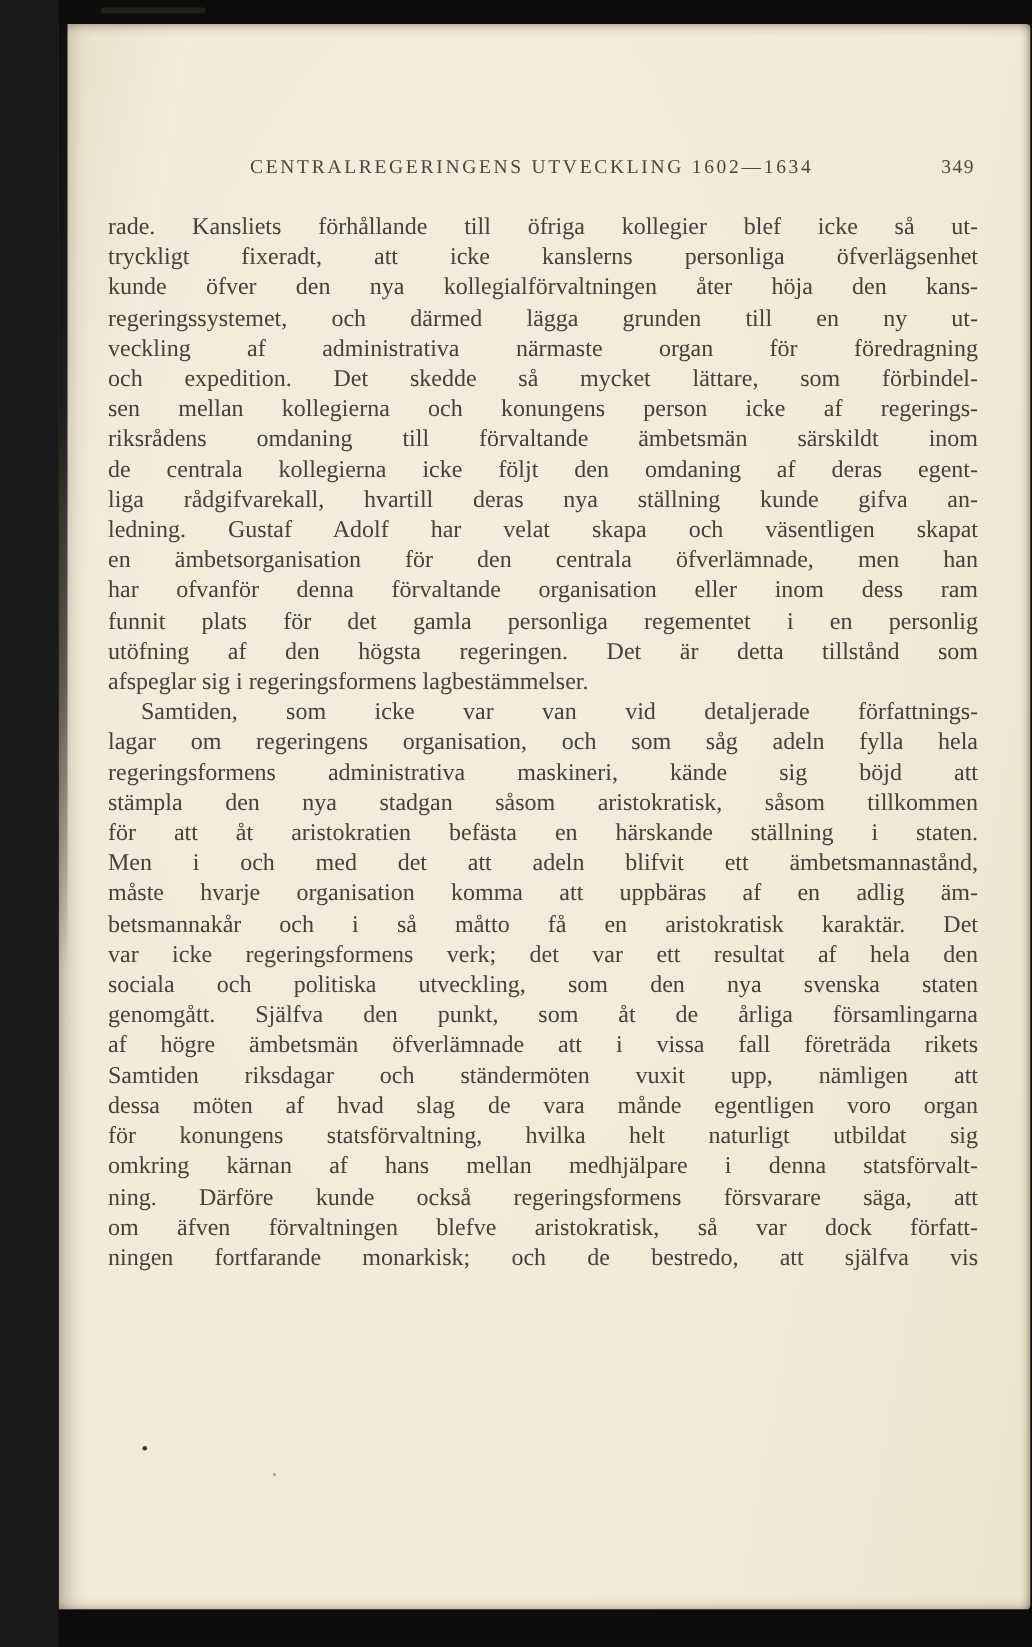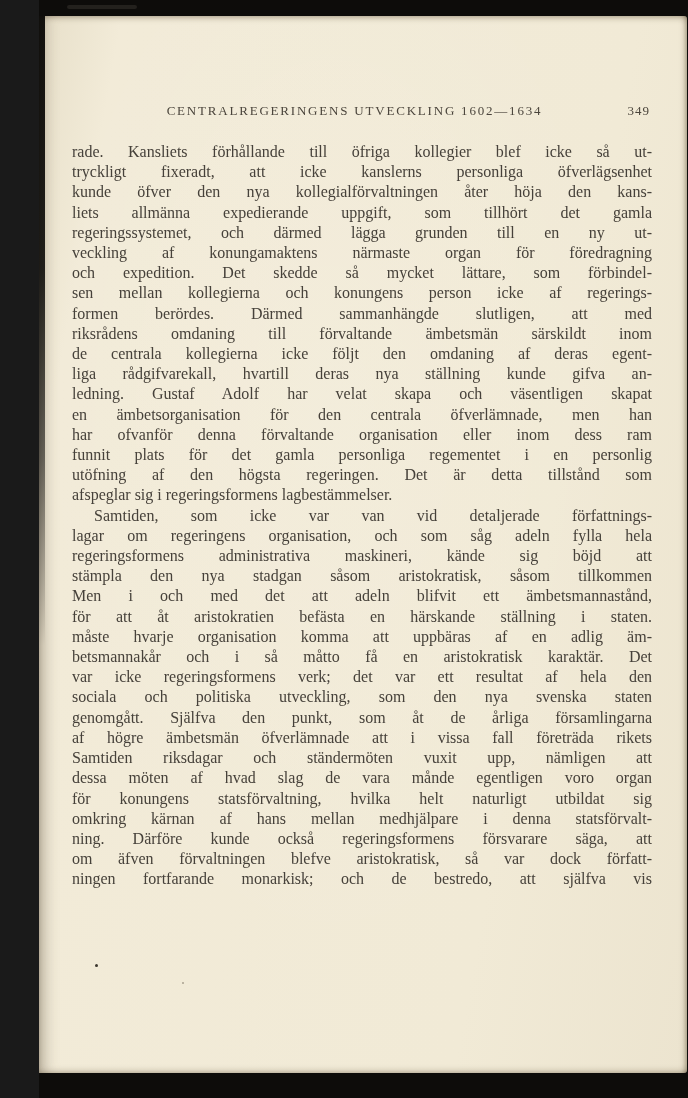--- a/index.html
+++ b/index.html
@@ -82,43 +82,41 @@
     <div class="running-head">
       <span class="head-title">CENTRALREGERINGENS UTVECKLING 1602—1634</span>
       <span class="page-num">349</span>
     </div>
 
     <div class="body-text">
         <div class="para">
           <div class="line">rade.  Kansliets förhållande till öfriga kollegier blef icke så ut-</div>
           <div class="line">tryckligt fixeradt, att icke kanslerns personliga öfverlägsenhet</div>
           <div class="line">kunde öfver den nya kollegialförvaltningen åter höja den kans-</div>
-          <div class="line">liets allmänna expedierande uppgift, som tillhört det gamla</div>
           <div class="line">regeringssystemet, och därmed lägga grunden till en ny ut-</div>
-          <div class="line">veckling af konungamaktens närmaste organ för föredragning</div>
+          <div class="line">veckling af administrativa närmaste organ för föredragning</div>
           <div class="line">och expedition.  Det skedde så mycket lättare, som förbindel-</div>
           <div class="line">sen mellan kollegierna och konungens person icke af regerings-</div>
-          <div class="line">formen berördes.  Därmed sammanhängde slutligen, att med</div>
           <div class="line">riksrådens omdaning till förvaltande ämbetsmän särskildt inom</div>
           <div class="line">de centrala kollegierna icke följt den omdaning af deras egent-</div>
           <div class="line">liga rådgifvarekall, hvartill deras nya ställning kunde gifva an-</div>
           <div class="line">ledning.  Gustaf Adolf har velat skapa och väsentligen skapat</div>
           <div class="line">en ämbetsorganisation för den centrala öfverlämnade, men han</div>
           <div class="line">har ofvanför denna förvaltande organisation eller inom dess ram</div>
           <div class="line">funnit plats för det gamla personliga regementet i en personlig</div>
           <div class="line">utöfning af den högsta regeringen.  Det är detta tillstånd som</div>
           <div class="line end">afspeglar sig i regeringsformens lagbestämmelser.</div>
         </div>
         <div class="para indent">
           <div class="line">Samtiden, som icke var van vid detaljerade författnings-</div>
           <div class="line">lagar om regeringens organisation, och som såg adeln fylla hela</div>
           <div class="line">regeringsformens administrativa maskineri, kände sig böjd att</div>
           <div class="line">stämpla den nya stadgan såsom aristokratisk, såsom tillkommen</div>
+          <div class="line">för att åt aristokratien befästa en härskande ställning i staten.</div>
           <div class="line">Men i och med det att adeln blifvit ett ämbetsmannastånd,</div>
-          <div class="line">för att åt aristokratien befästa en härskande ställning i staten.</div>
           <div class="line">måste hvarje organisation komma att uppbäras af en adlig äm-</div>
           <div class="line">betsmannakår och i så måtto få en aristokratisk karaktär.  Det</div>
           <div class="line">var icke regeringsformens verk; det var ett resultat af hela den</div>
           <div class="line">sociala och politiska utveckling, som den nya svenska staten</div>
           <div class="line">genomgått.  Själfva den punkt, som åt de årliga församlingarna</div>
           <div class="line">af högre ämbetsmän öfverlämnade att i vissa fall företräda rikets</div>
           <div class="line">Samtiden riksdagar och ständermöten vuxit upp, nämligen att</div>
           <div class="line">dessa möten af hvad slag de vara månde egentligen voro organ</div>
           <div class="line">för konungens statsförvaltning, hvilka helt naturligt utbildat sig</div>
           <div class="line">omkring kärnan af hans mellan medhjälpare i denna statsförvalt-</div>

